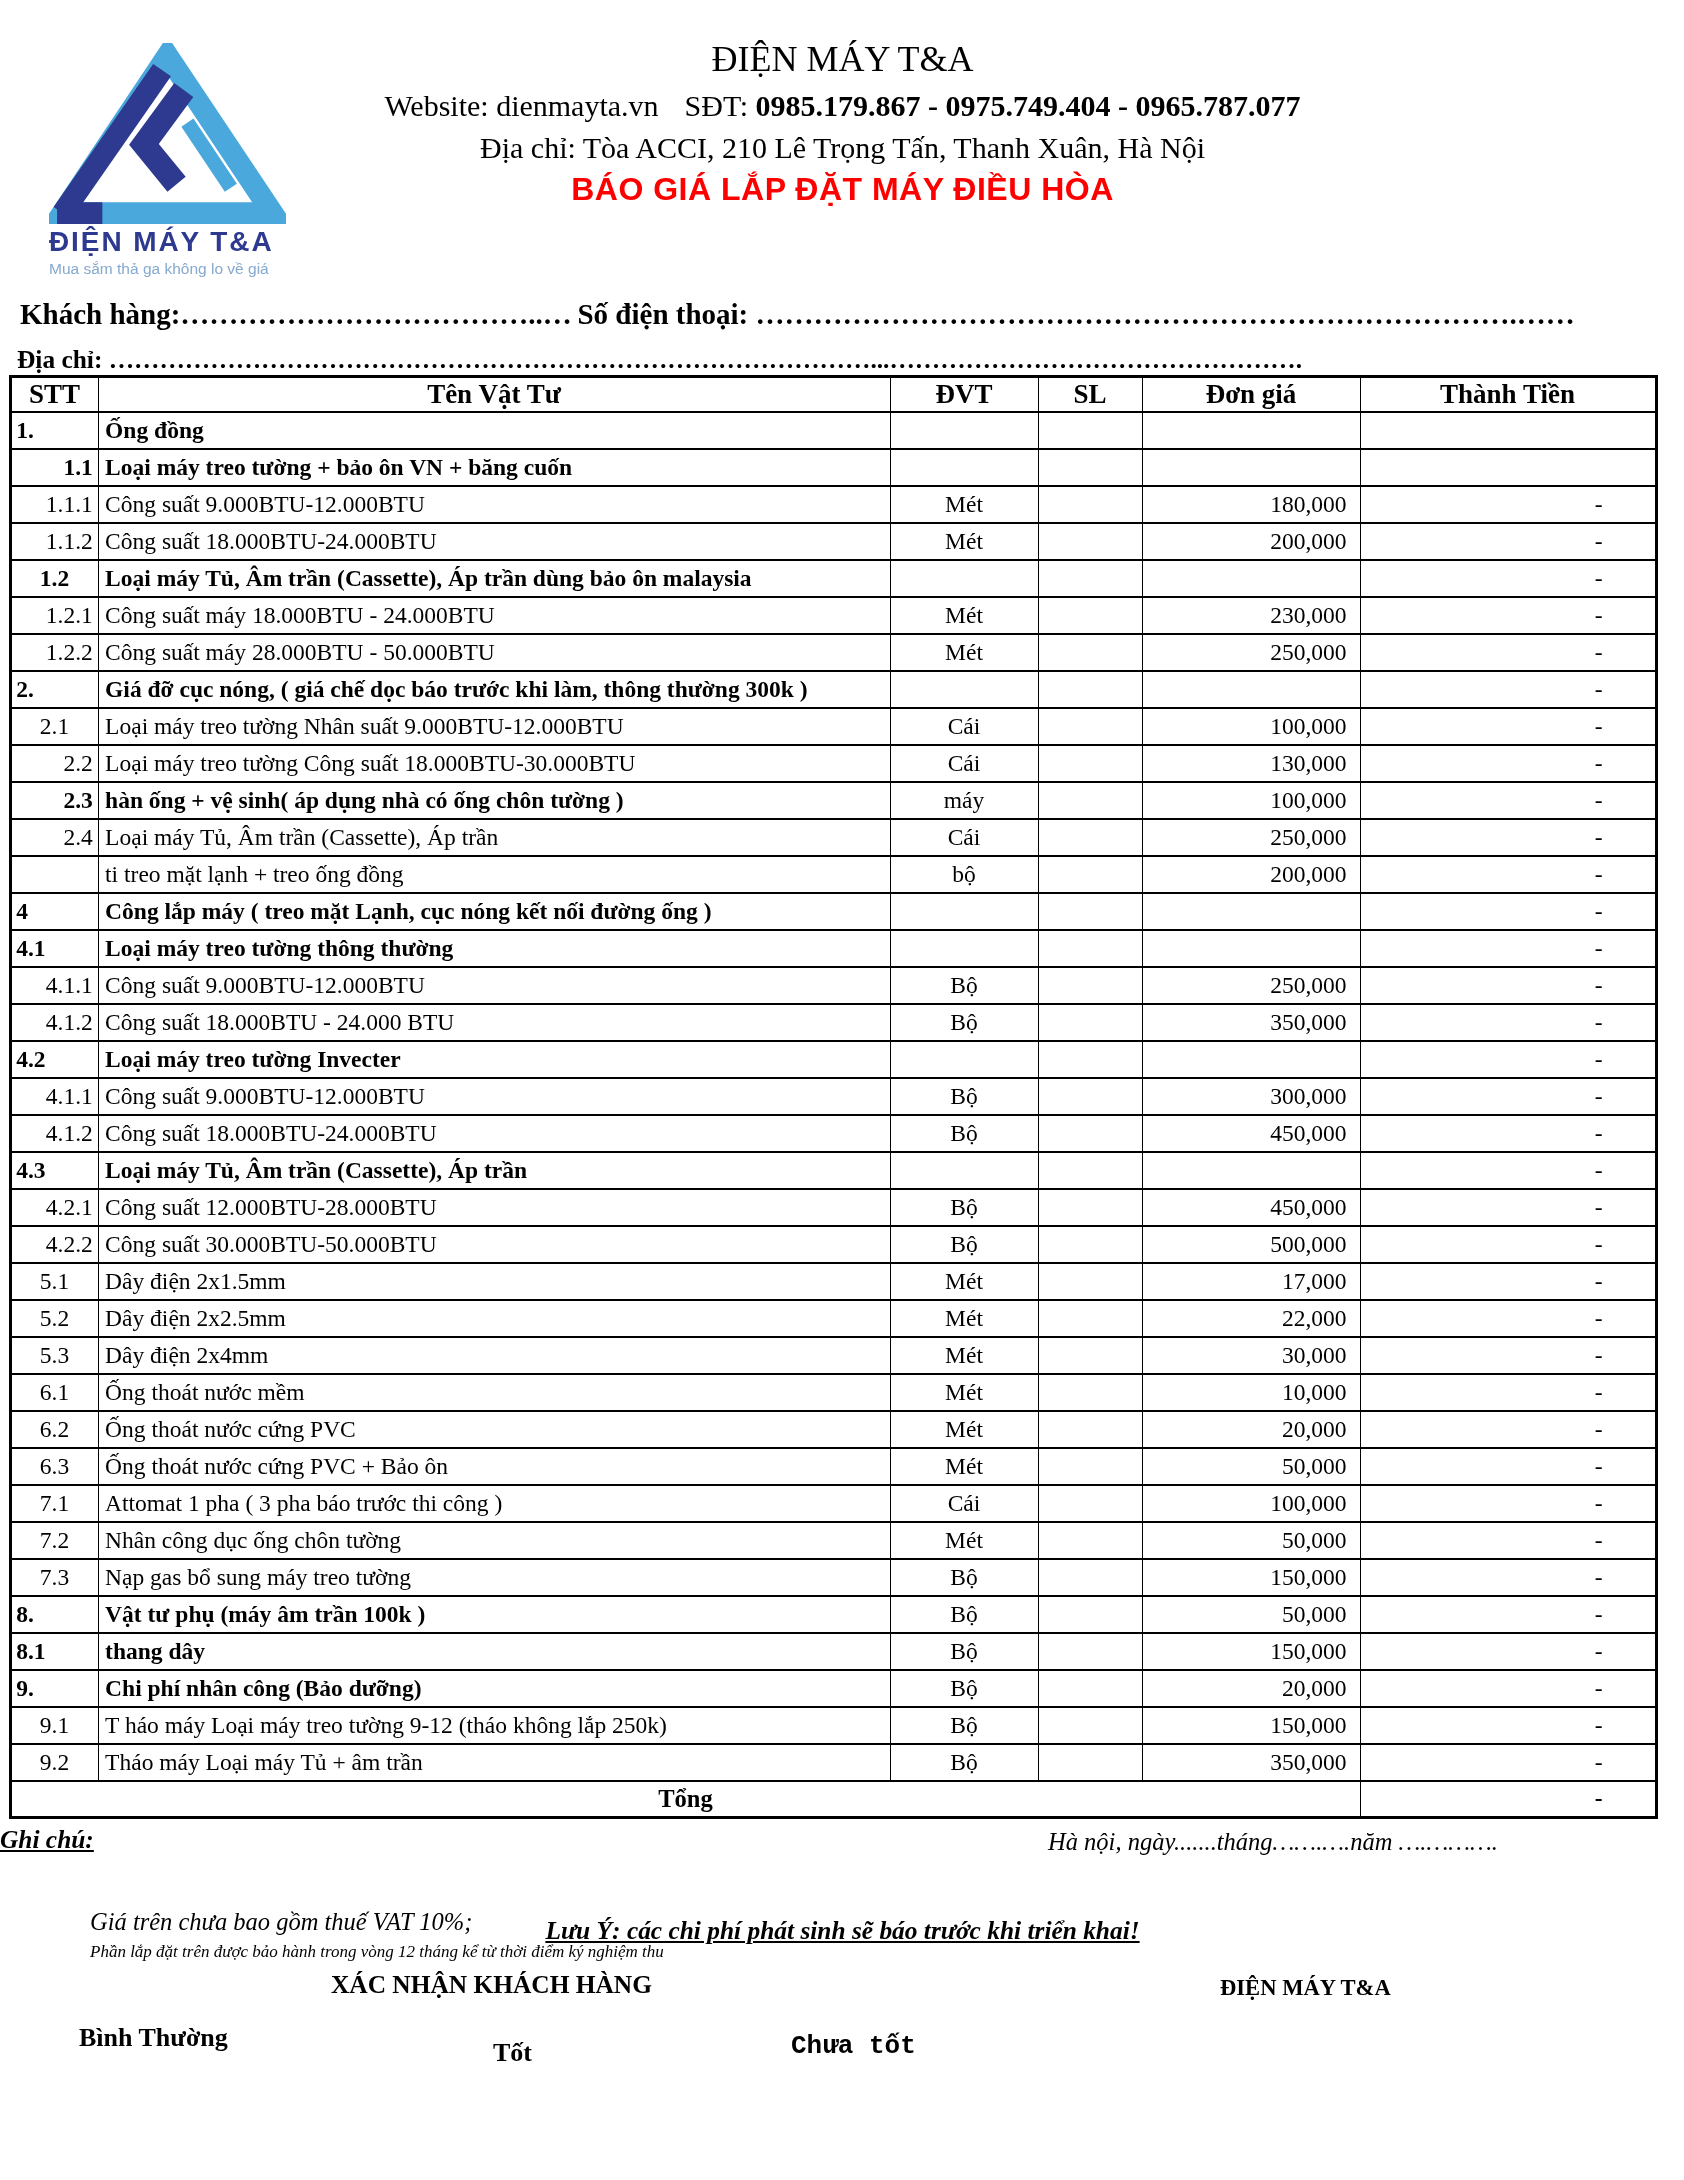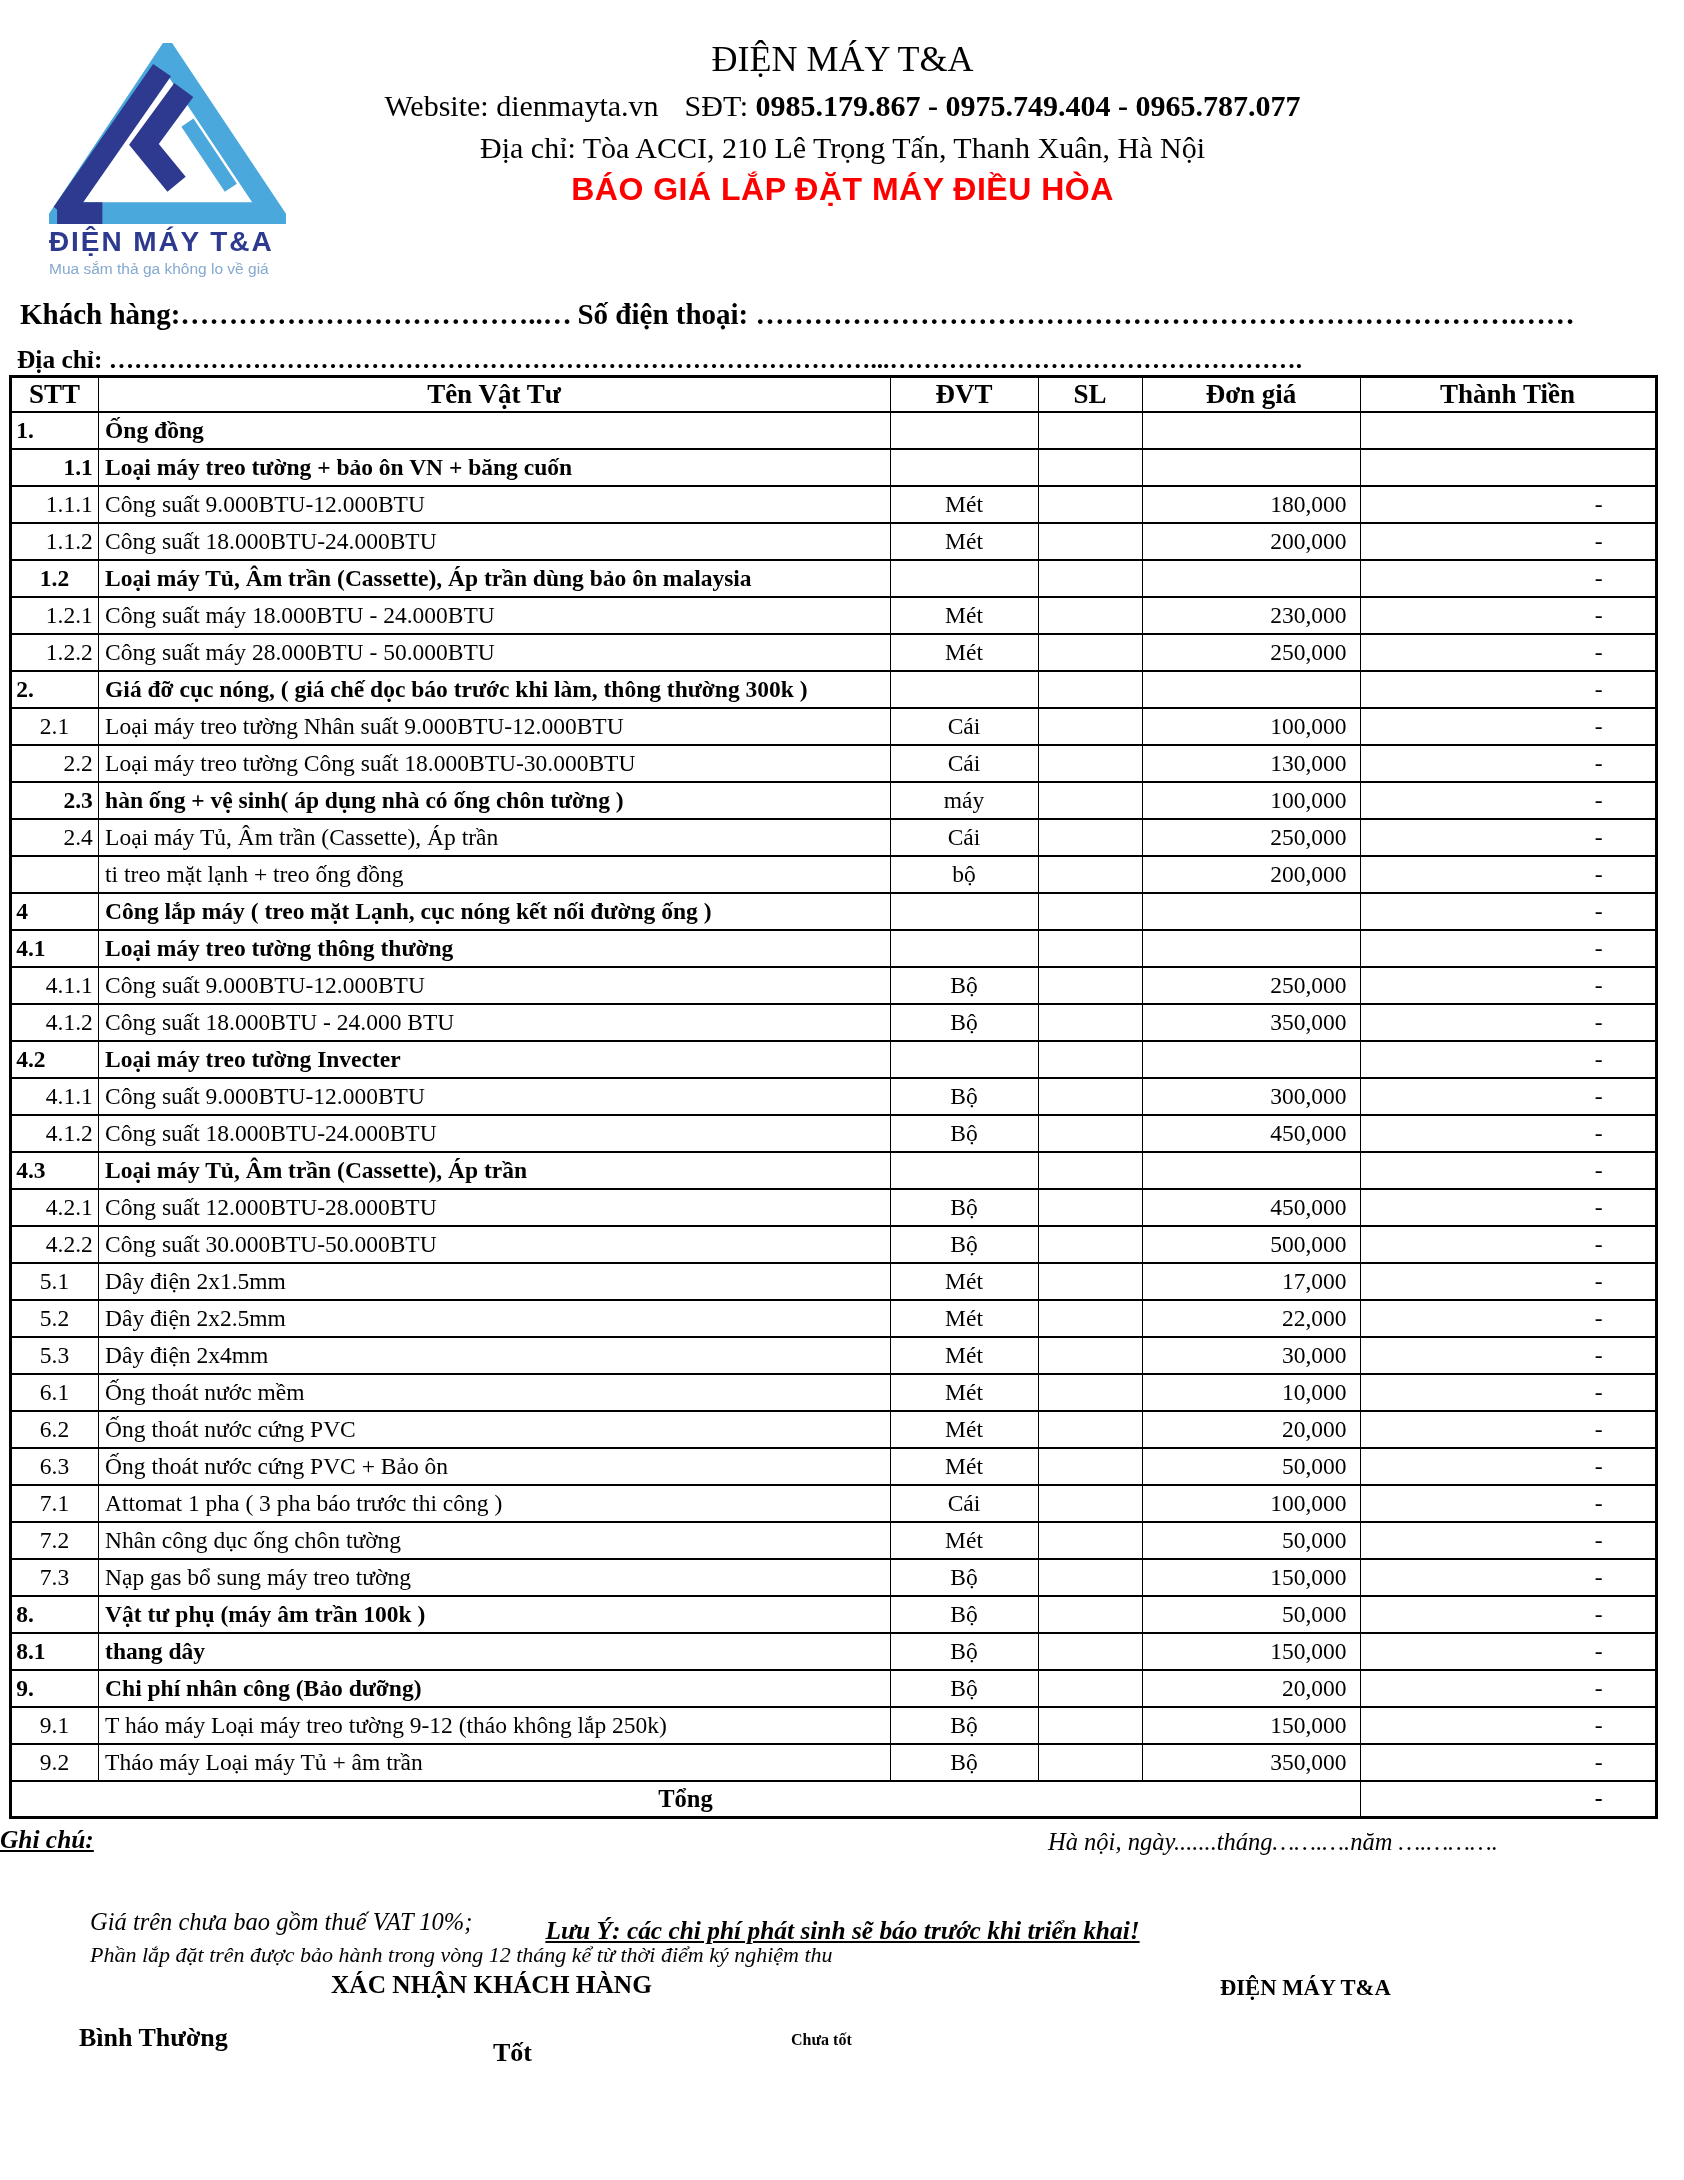--- a/index.html
+++ b/index.html
@@ -45,26 +45,26 @@
   .bold-row .c-stt, .bold-row .c-name { font-weight:bold; }
   .total-label { text-align:center; font-weight:bold; font-size:24.5px; }
   .total-val { font-weight:bold; }
 
   
   .abs { position:absolute; white-space:nowrap; }
   .ghi-chu   { left:0;  top:1825px; font-size:25.4px; font-weight:bold; font-style:italic; text-decoration:underline; }
   .date-line { left:1048px; top:1828px; font-size:24.5px; font-style:italic; }
   .luu-y     { left:0; right:0; top:1916px; text-align:center; font-size:25.4px; font-weight:bold; font-style:italic; text-decoration:underline; }
   .vat-note  { left:90px; top:1908px; font-size:24.5px; font-style:italic; }
-  .warranty-note { left:90px; top:1942px; font-size:22px; font-style:italic; }
+  .warranty-note { left:90px; top:1942px; font-size:17px; font-style:italic; }
   .sign-customer { left:331px;  top:1970px; font-size:25.4px; font-weight:bold; }
   .sign-company  { left:1220px; top:1975px; font-size:22.6px; font-weight:bold; }
   .rating-normal { left:79px;  top:2023px; font-size:26px; font-weight:bold; }
   .rating-good   { left:493px; top:2038px; font-size:26px; font-weight:bold; }
-  .rating-bad    { left:791px; top:2031px; font-size:16px; font-weight:bold; }
+  .rating-bad    { left:791px; top:2031px; font-size:26px; font-weight:bold;font-family:Liberation Mono, monospace; }
 </style>
 </head>
 <body>
 
 <div class="page">
 
   <div class="doc-header">
     <div class="logo">
       <svg viewBox="0 0 260 200">
         <polygon points="130,14 246,188 14,188" fill="none" stroke="#4aa8dc" stroke-width="24"></polygon>

